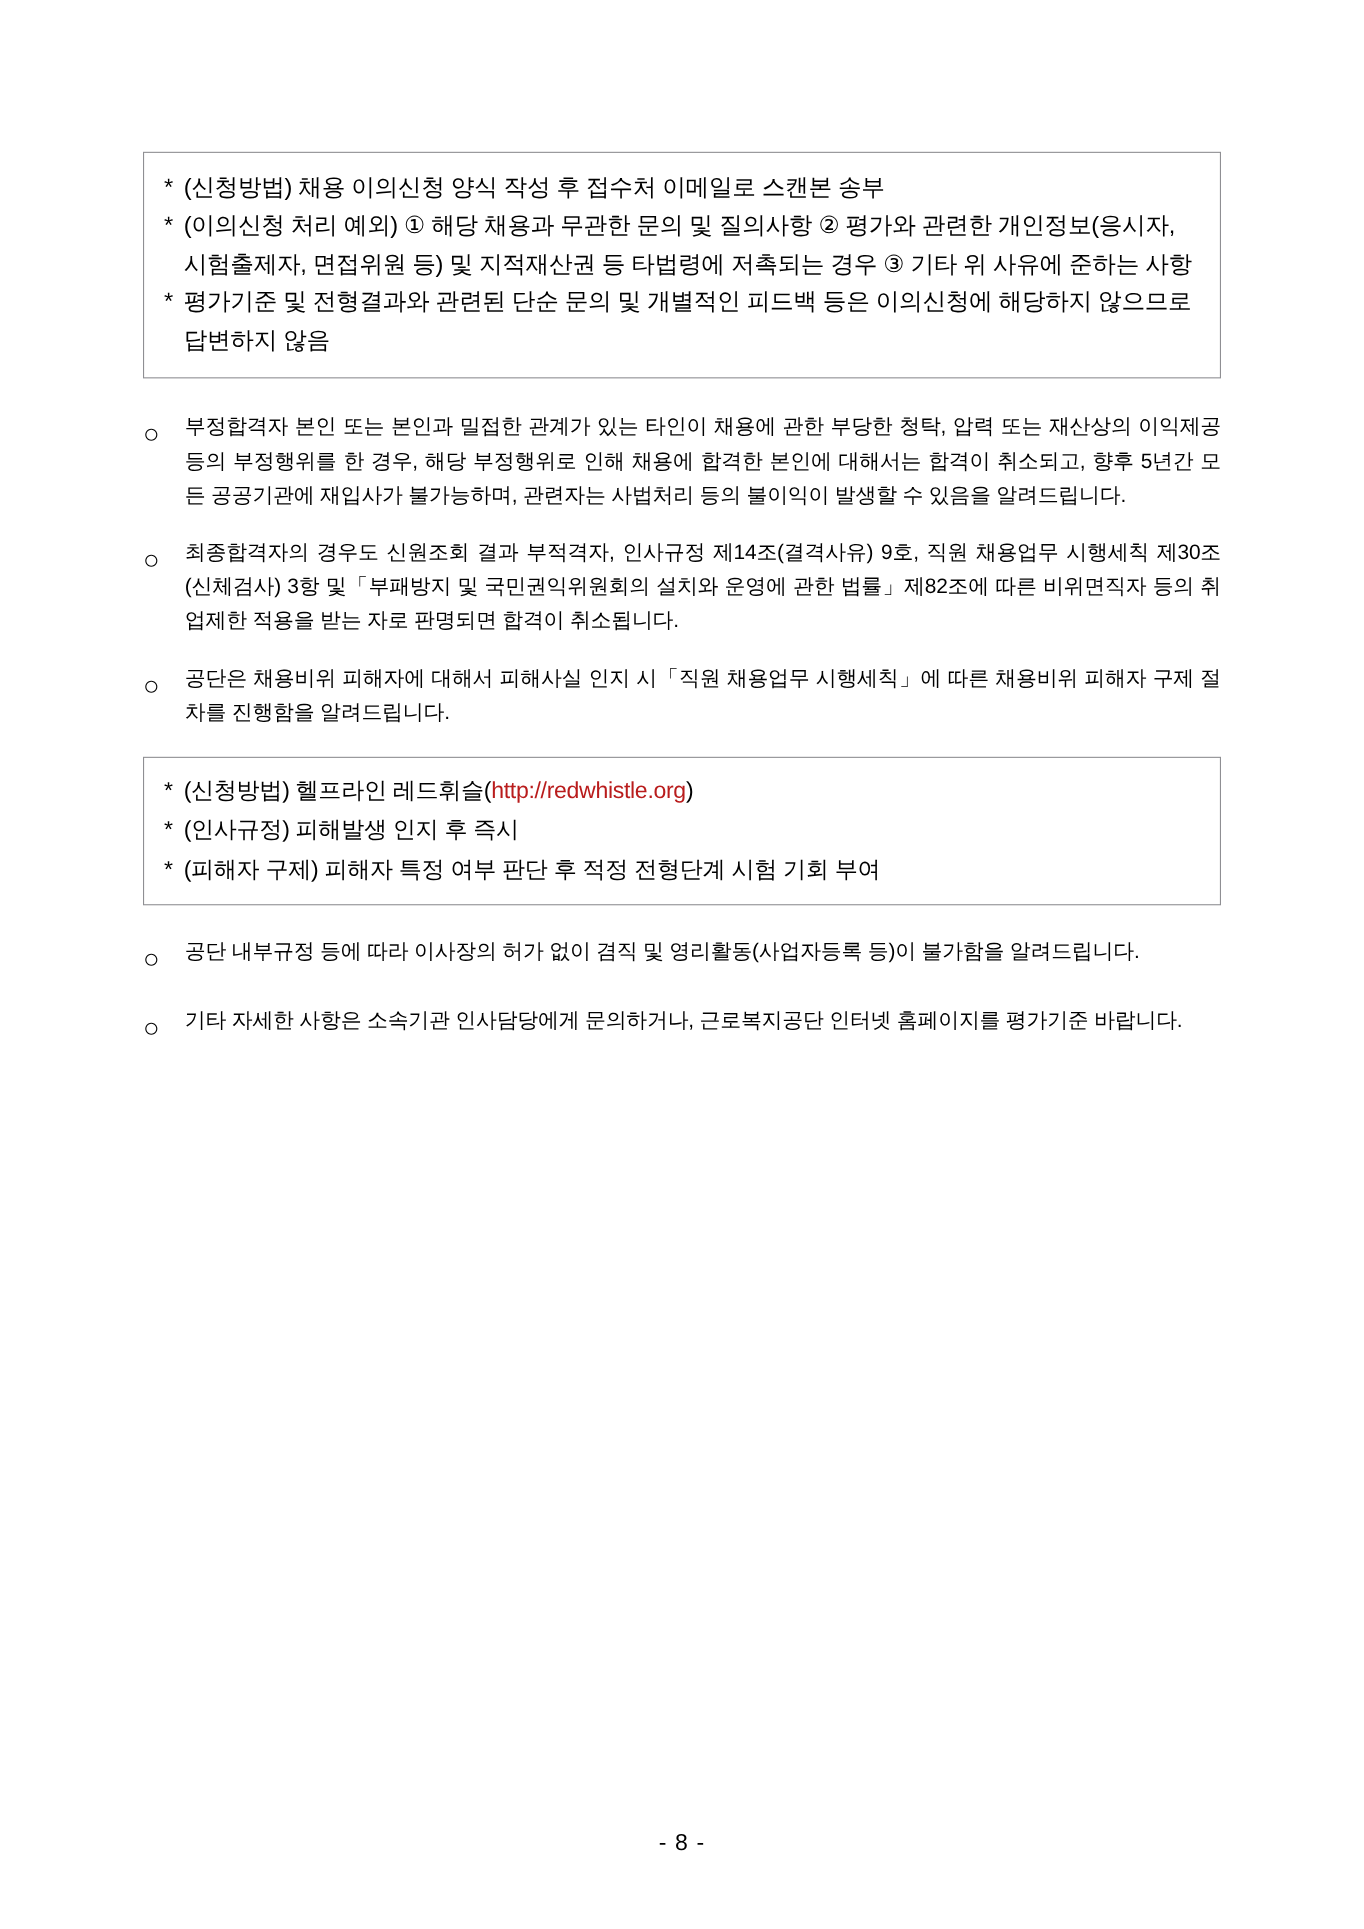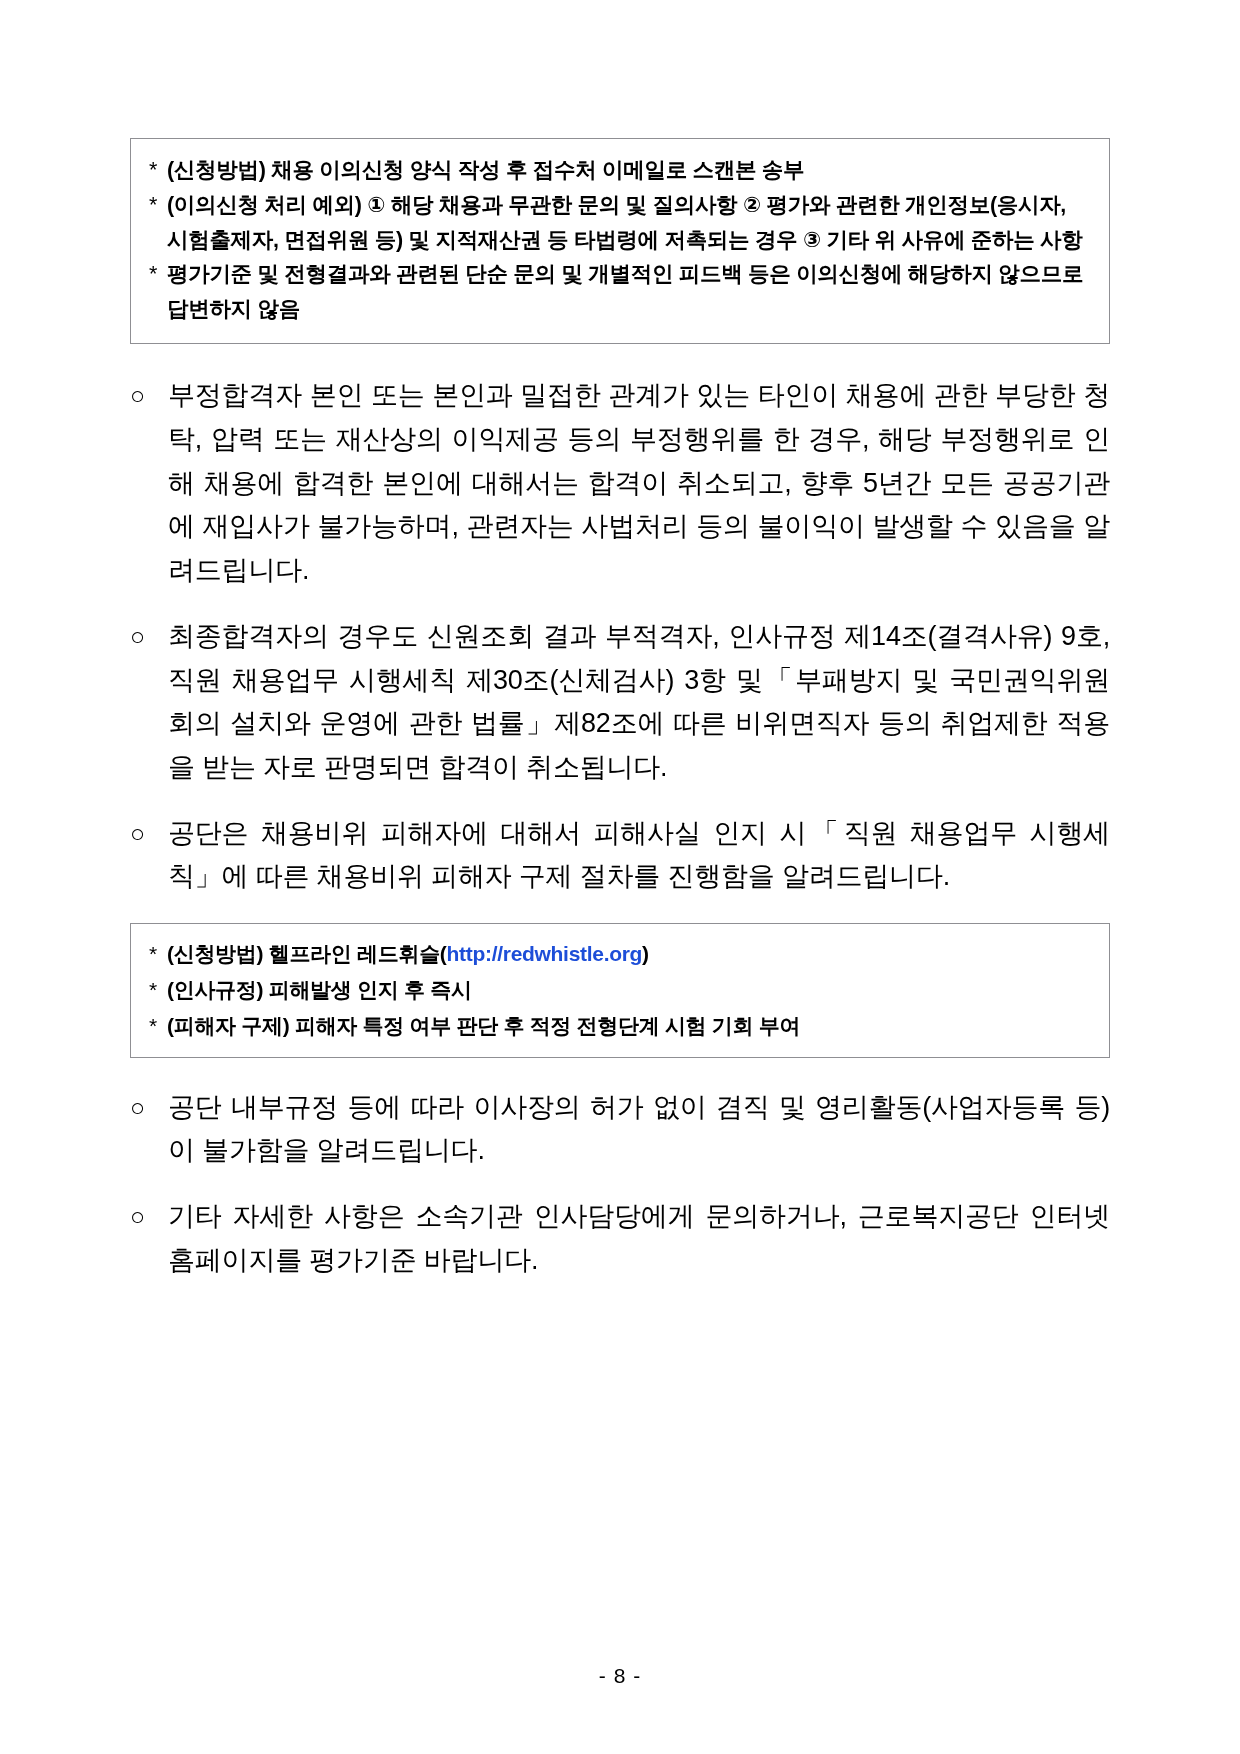--- a/index.html
+++ b/index.html
@@ -41,47 +41,46 @@
     letter-spacing: -0.3px;
     display: flex;
     align-items: flex-start;
   }
   .note-line .star {
     flex: 0 0 auto;
     width: 18px;
   }
   .note-line .ntext {
     flex: 1 1 auto;
-    font-weight: bold;
   }
   .note-box.second .note-line {
     font-size: 21px;
     line-height: 1.72;
   }
   .link {
-    color: #1d4ed8;
+    color: #b91c1c;
   }
 
   
   .bullet-item {
     display: flex;
     align-items: flex-start;
     margin-bottom: 22px;
   }
   .bullet-mark {
     flex: 0 0 auto;
     width: 38px;
     font-size: 25px;
     line-height: 1.62;
     color: #000;
     padding-top: 1px;
   }
   .bullet-text {
     flex: 1 1 auto;
-    font-size: 27px;
+    font-size: 19px;
     line-height: 1.62;
     letter-spacing: -0.2px;
     text-align: justify;
     text-justify: inter-character;
   }
 
   
   .page-number {
     position: absolute;
     left: 0;

